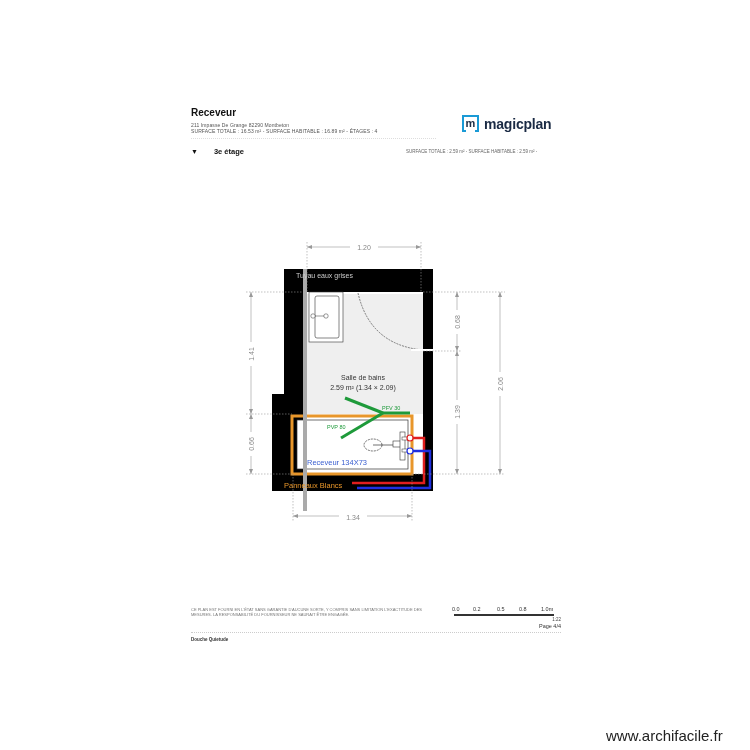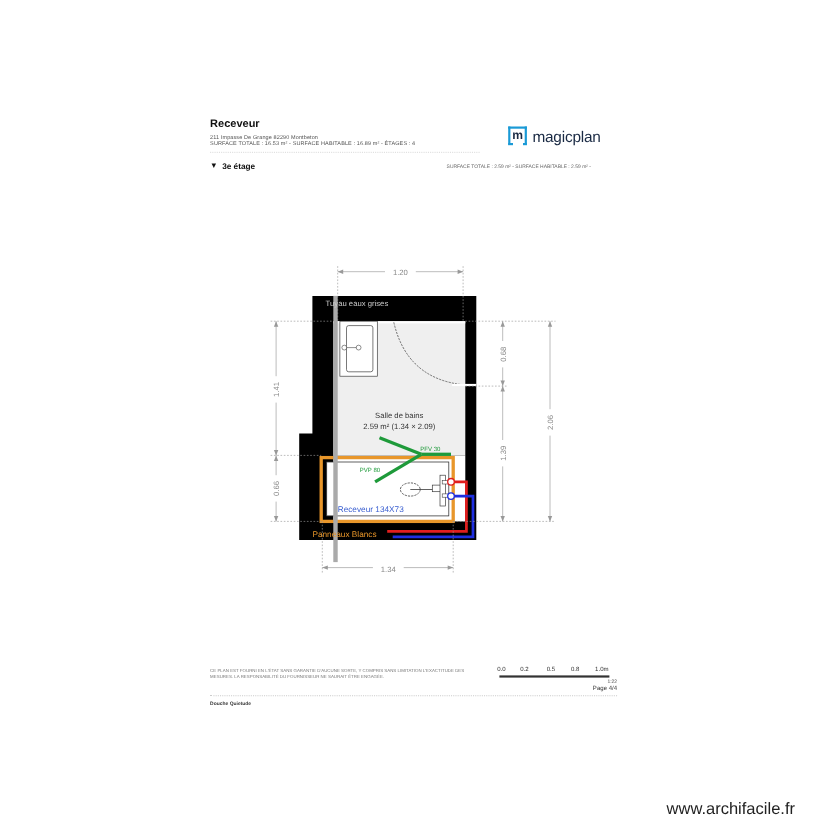--- a/index.html
+++ b/index.html
@@ -5,22 +5,22 @@
   html, body { margin: 0; padding: 0; background: #ffffff; }
   body { width: 750px; height: 750px; position: relative; overflow: hidden; font-family: "Liberation Sans", sans-serif; color: #222; }
   .abs { position: absolute; }
   .title { left: 191px; top: 107px; font-size: 10px; font-weight: bold; color: #111; }
   .addr { left: 191px; top: 122px; font-size: 5px; color: #555; letter-spacing: 0.1px; }
   .surf { left: 191px; top: 128px; font-size: 5px; color: #555; letter-spacing: 0.1px; }
   .hdr-line { left: 191px; top: 138px; width: 245px; height: 0; border-top: 1px dotted #ddd; }
   .logo { left: 462px; top: 115px; display: flex; align-items: center; gap: 5px; }
   .logo-box { width: 17px; height: 17px; border: 2px solid #1a9ad6; border-bottom-color: transparent; box-sizing: border-box; position: relative; display:flex; align-items:center; justify-content:center; font-size: 11px; font-weight: bold; color: #1a2a44; line-height: 1; }
   .logo-box::after { content:""; position:absolute; left:-2px; right:-2px; bottom:-2px; height:2px; background: linear-gradient(to right,#1a9ad6 0 4px, transparent 4px calc(100% - 4px), #1a9ad6 calc(100% - 4px)); }
-  .logo-text { font-size: 14px; font-weight: normal; color: #1a2a44; letter-spacing: -0.2px; }
-  .floor { left: 191px; top: 147px; font-size: 7.5px; font-weight: bold; color: #111; display: flex; gap: 4px; align-items: center; }
+  .logo-text { font-size: 14px; font-weight: bold; color: #1a2a44; letter-spacing: -0.2px; }
+  .floor { left: 191px; top: 147px; font-size: 7.5px; font-weight: bold; color: #111; display: flex; gap: 16px; align-items: center; }
   .floor-surf { left: 406px; top: 149px; font-size: 4.5px; color: #666; }
   .plan { left: 0; top: 0; width: 750px; height: 750px; }
   .footer-note { left: 191px; top: 607px; width: 245px; font-size: 4px; color: #777; line-height: 5px; }
   .footer-line { left: 191px; top: 632px; width: 370px; border-top: 1px dotted #ccc; }
   .footer-name { left: 191px; top: 637px; font-size: 4.5px; font-weight: bold; color: #333; }
   .scale { left: 452px; top: 606px; width: 110px; height: 30px; }
   .scale-labels { position: absolute; top: 0; left: 0; width: 110px; font-size: 5.5px; color: #333; }
   .scale-labels span { position: absolute; }
   .scale-bar { position: absolute; top: 8px; left: 2px; width: 100px; height: 2px; border: 0.5px solid #333; box-sizing: border-box; display: flex; }
   .scale-bar i { flex: 1; display: block; }

